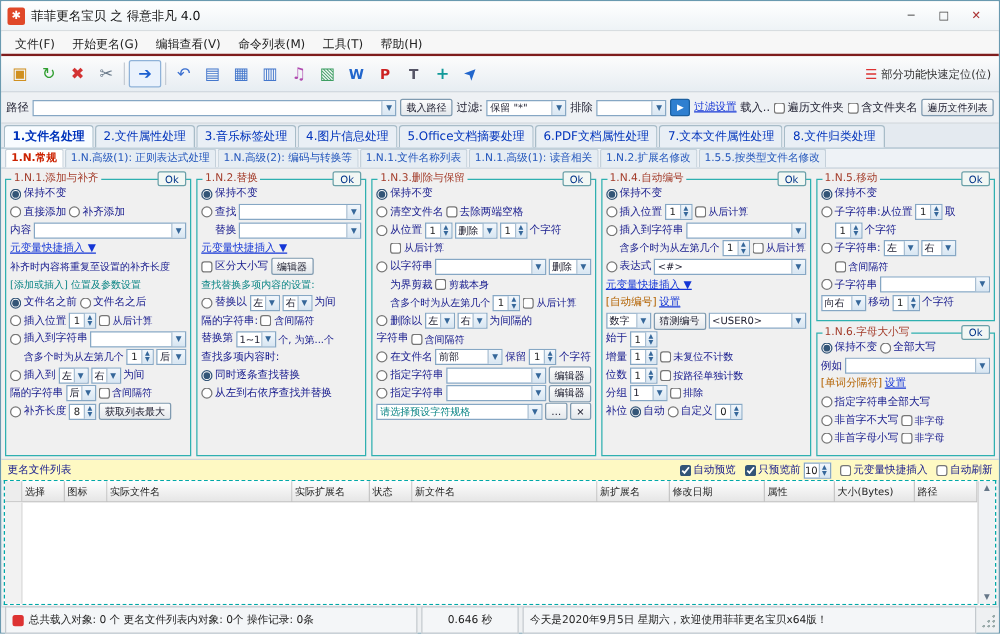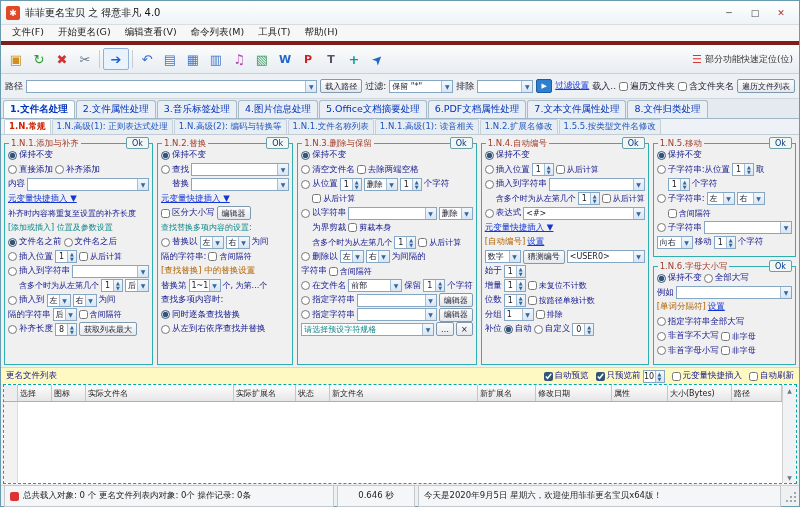--- a/index.html
+++ b/index.html
@@ -7,21 +7,21 @@
 body{font-family:"DejaVu Sans",sans-serif;font-size:9px;color:#222}
 .win{width:800px;height:507px;border:1px solid #6a9ab0;display:flex;flex-direction:column;background:#f0f0f0}
 
 .titlebar{height:24px;background:linear-gradient(#ffffff,#eef3f6);display:flex;align-items:center;padding:0 5px;gap:5px;border-bottom:1px solid #d8dde0}
 .app-icon{width:14px;height:14px;background:#e04828;color:#fff;font-size:9px;display:flex;align-items:center;justify-content:center;border-radius:2px}
 .title{font-size:10px;color:#111}
 .win-btns{margin-left:auto;display:flex}
 .wbtn{width:26px;height:18px;display:flex;align-items:center;justify-content:center;font-size:9px;color:#444;border-radius:2px}
 .wbtn.close{color:#a33}
 
-.menubar{height:20px;display:flex;align-items:flex-start;gap:2px;padding:0 5px;background:#f7f7f7;border-bottom:4px solid #7f1d1d;font-size:9.5px}
+.menubar{height:20px;display:flex;align-items:flex-end;gap:2px;padding:0 5px;background:#f7f7f7;border-bottom:2px solid #7f1d1d;font-size:9.5px}
 .menu-item{padding:1px 6px;color:#222}
 
 .toolbar{height:29px;display:flex;align-items:center;padding:0 4px;gap:1px;background:linear-gradient(#fcfcfc,#e7edf2);border-bottom:1px solid #c9d2da}
 .tbtn{width:22px;height:22px;display:flex;align-items:center;justify-content:center;font-size:13px;border:1px solid transparent;border-radius:2px}
 .tsep{width:1px;height:18px;background:#c5ccd4;margin:0 2px}
 .tb-folder{color:#d09020}.tb-refresh{color:#2f9e2f}.tb-clear{color:#d33333}.tb-cut{color:#667788}
 .tb-go{color:#1b5fd0;border:1px solid #8fb2d8;background:#eaf2fc;width:26px}
 .tb-undo{color:#3a6fd0}.tb-blue{color:#4477cc}.tb-music{color:#b04ab0}.tb-img{color:#3d9e62}
 .tb-w{color:#2266cc;font-weight:bold;font-size:11px}.tb-p{color:#cc2222;font-weight:bold;font-size:11px}
 .tb-t{color:#555566;font-weight:bold;font-size:11px}.tb-plus{color:#119999;font-weight:bold}
@@ -324,23 +324,20 @@
               <span class="v">右</span>
             </span>
             <span class="lbl">为间</span>
           </div>
         <div class="r">
             <span class="lbl">隔的字符串:</span>
             <input type="checkbox" style="">
             <span class="lbl sm">含间隔符</span>
           </div>
         <div class="r">
-            <span class="sec2">[查找替换] 中的替换设置</span>
-          </div>
-        <div class="r">
             <span class="lbl">替换第</span>
             <span class="cmb" style="width:32px">
               <span class="v">1~1</span>
             </span>
             <span class="lbl sm">个, 为第...个</span>
           </div>
         <div class="r">
             <span class="lbl">查找多项内容时:</span>
           </div>
         <div class="r">

